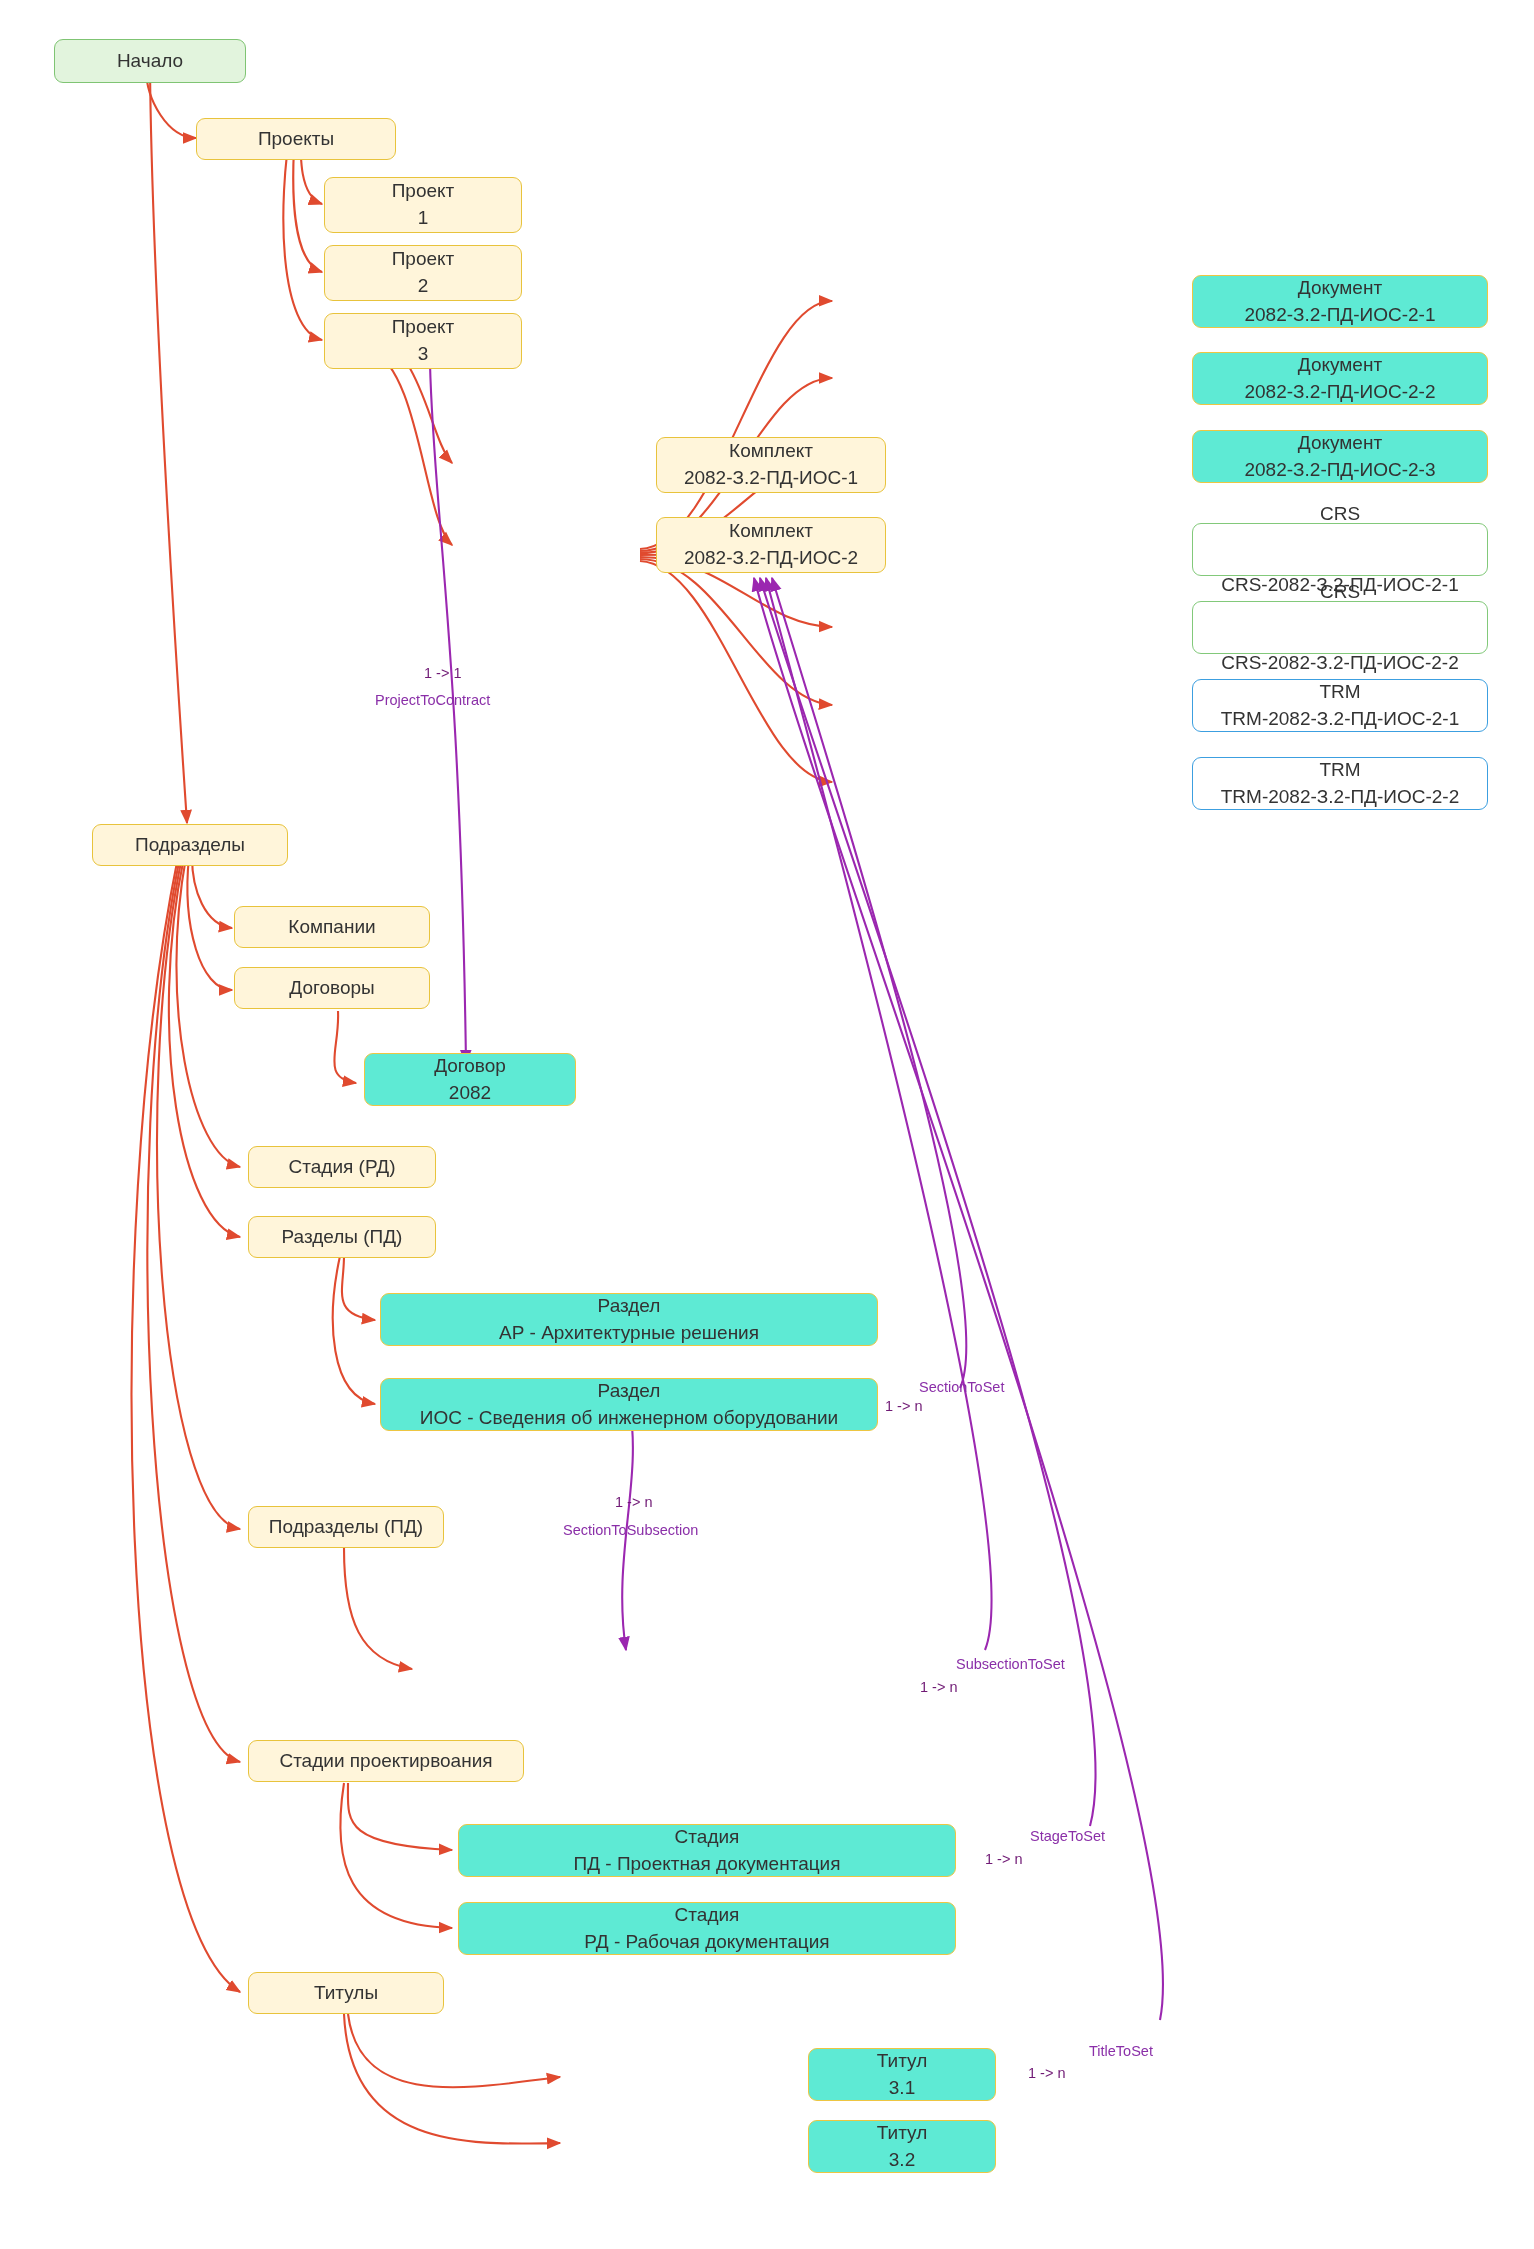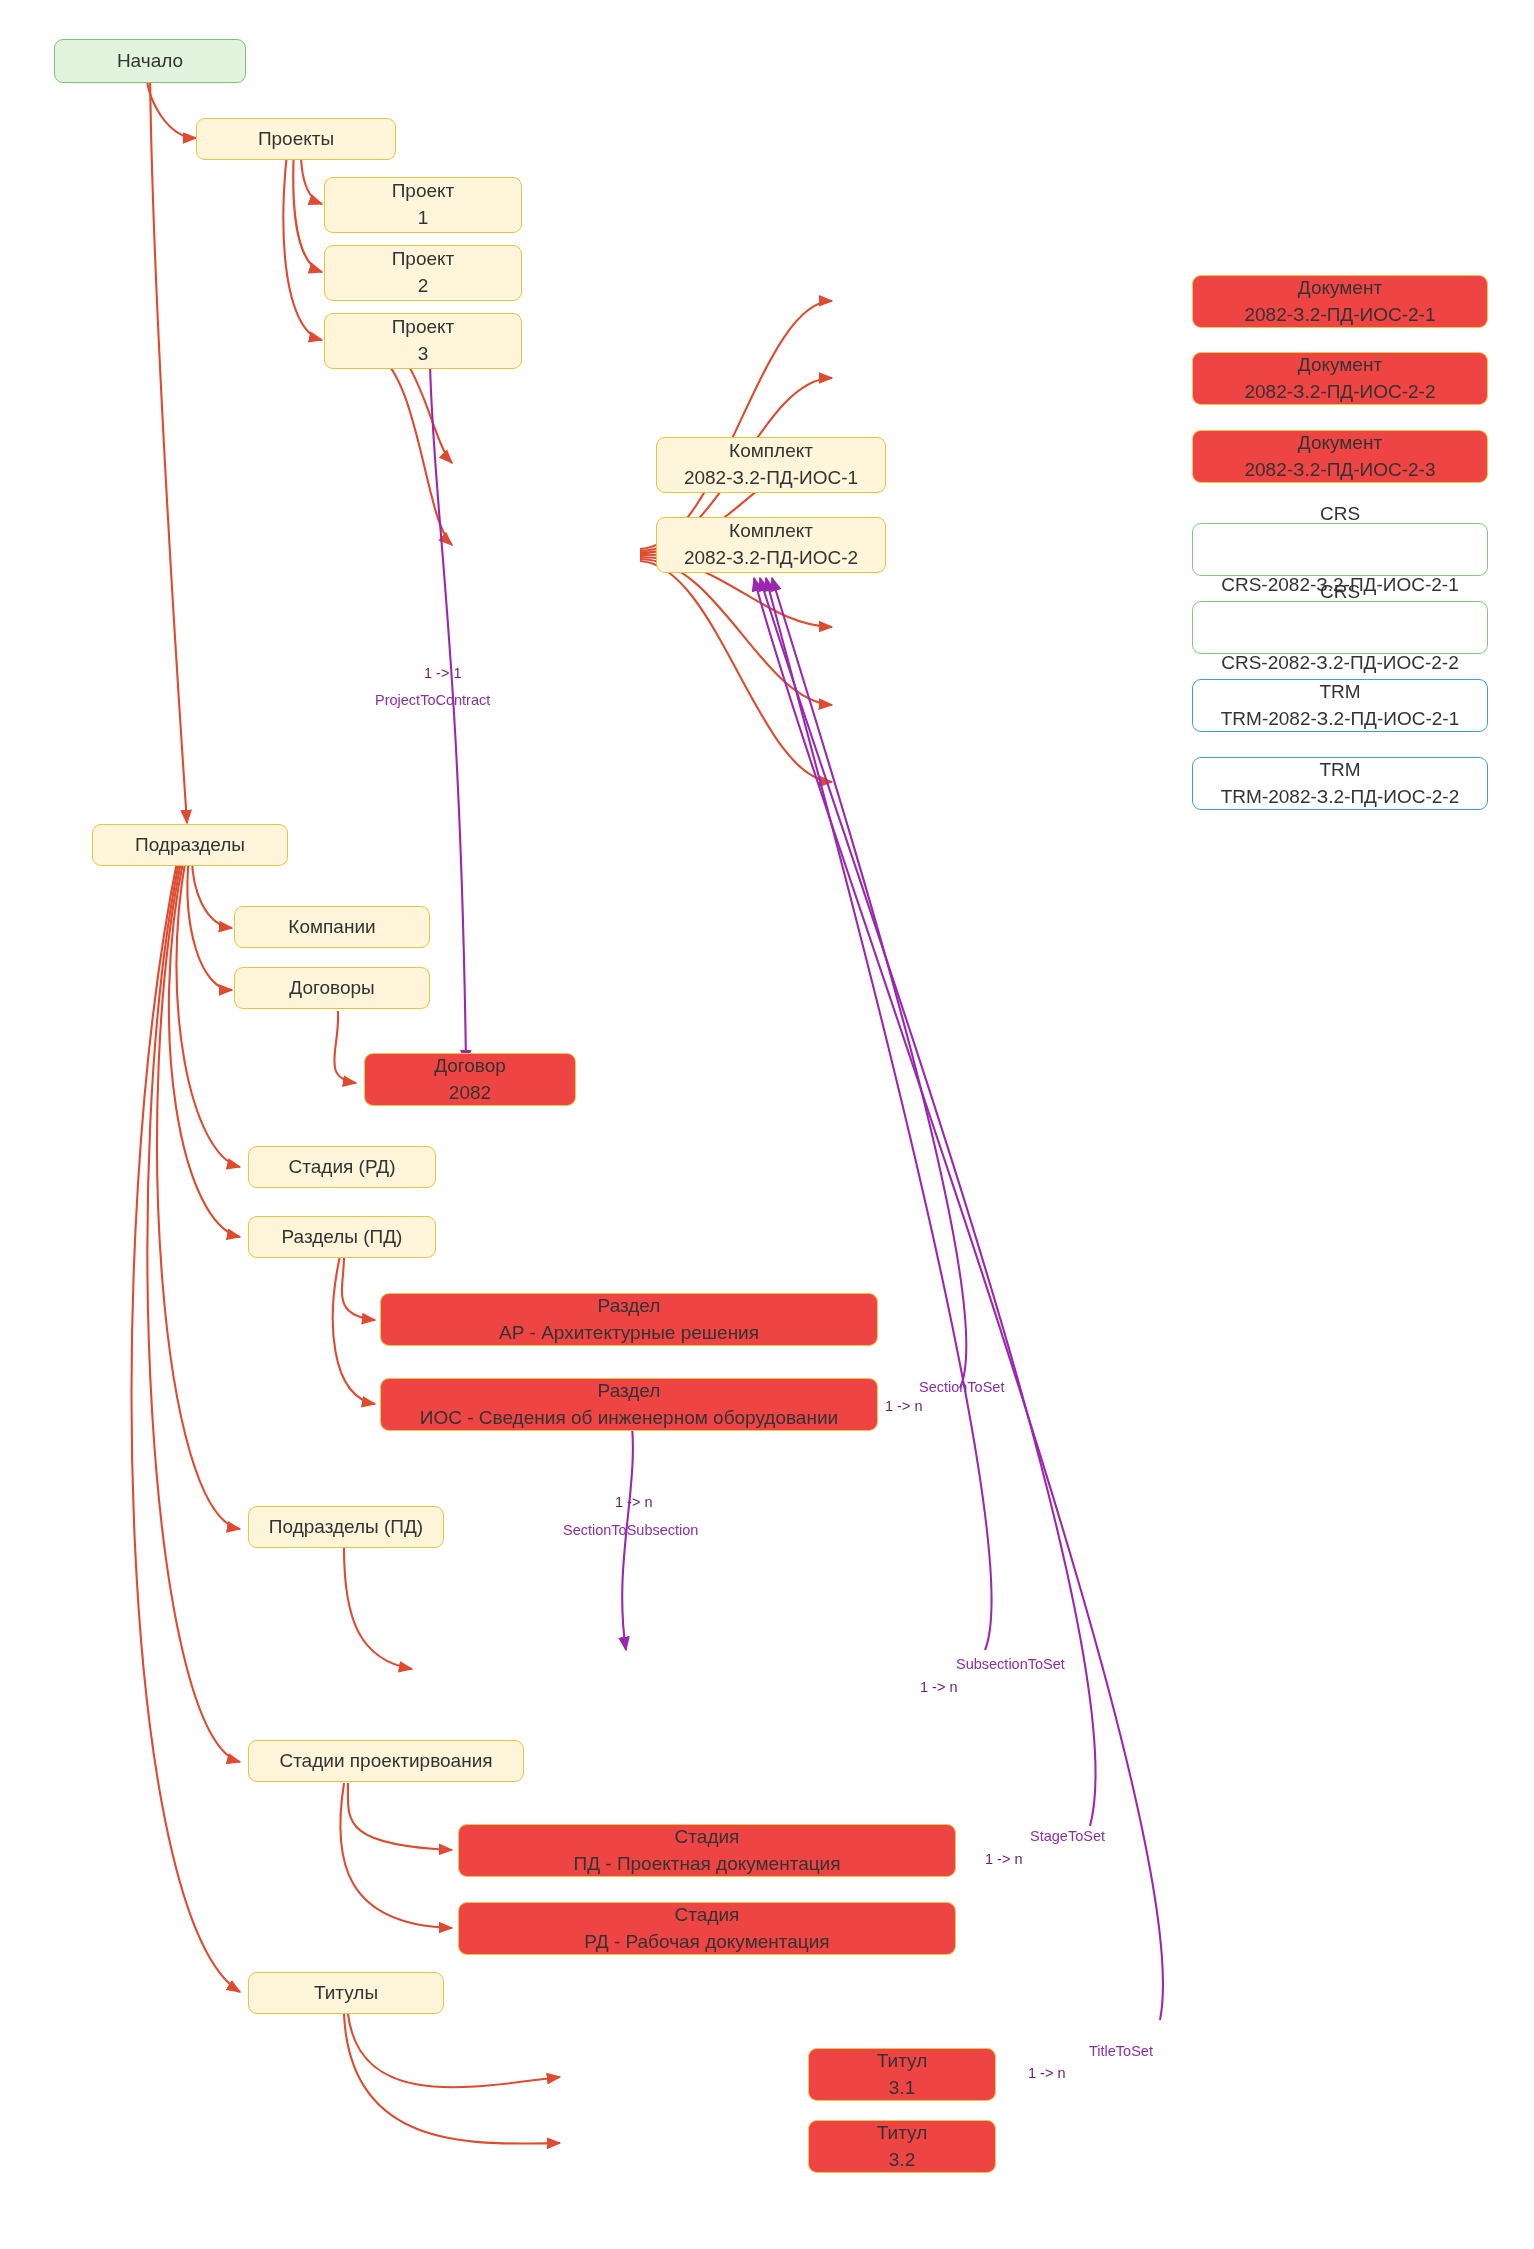--- a/index.html
+++ b/index.html
@@ -38,21 +38,21 @@
     color: #333333;
     font-size: 19px;
     line-height: 1.42;
     text-align: center;
     white-space: nowrap;
   }
   .node .line2 { display: block; }
 
   
   .n-yellow  { background: #fff5da; border-color: #e8c33c; }
-  .n-white-y { background: #ef4444; border-color: #edc642; }
+  .n-white-y { background: #5eead4; border-color: #edc642; }
   .n-green   { background: #e2f4dd; border-color: #7fc473; }
   .n-white-g { background: #ffffff; border-color: #82c97a; gap: 44px; }
   .n-white-b { background: #ffffff; border-color: #3c9fe0; }
 
   .edge-label {
     position: absolute;
     color: #8a2fa8;
     font-size: 14.5px;
     white-space: nowrap;
     line-height: 1.2;

